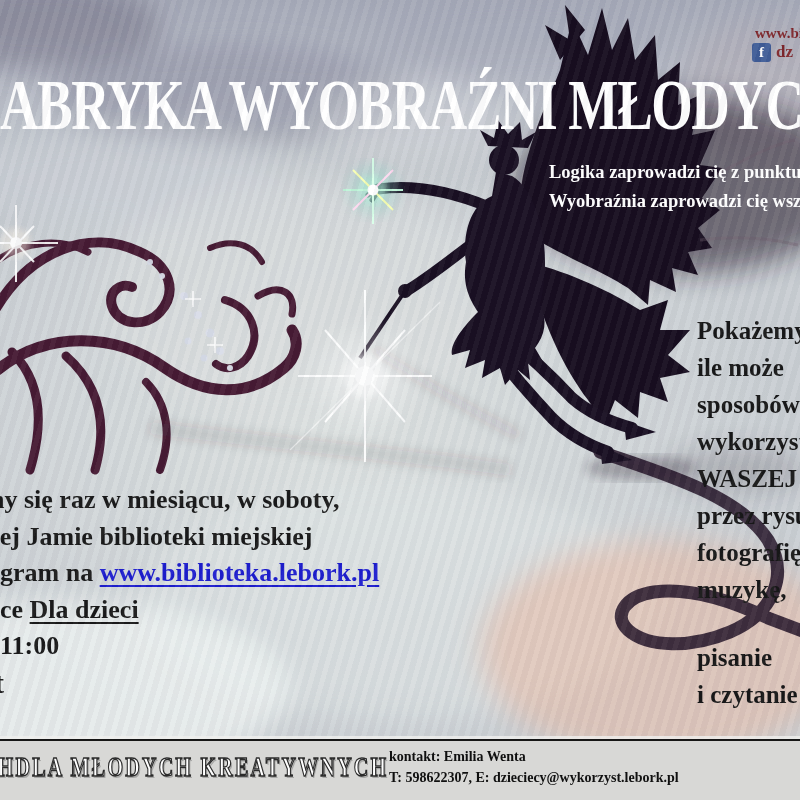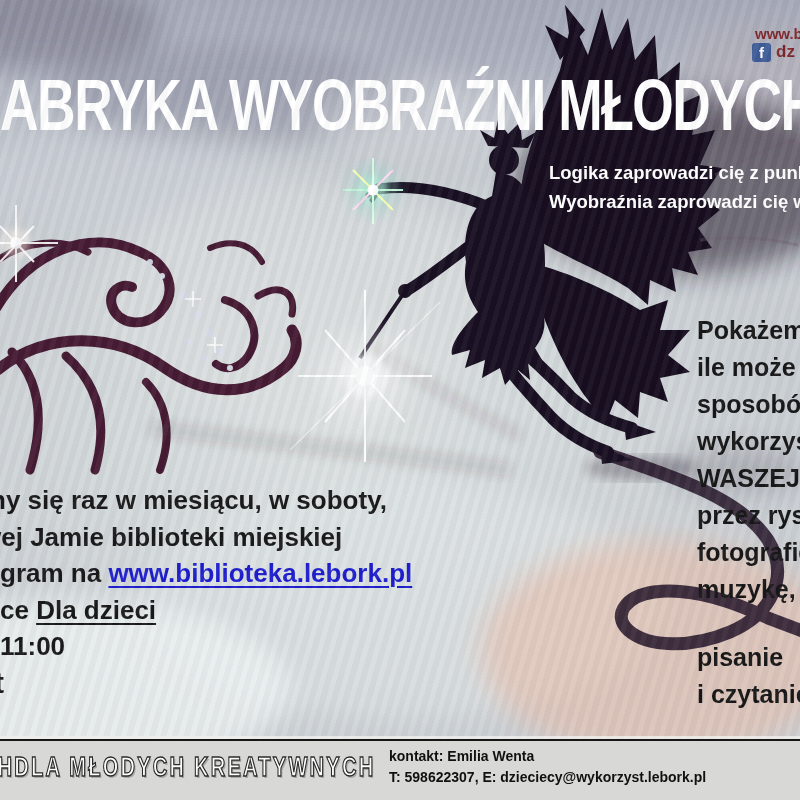--- a/index.html
+++ b/index.html
@@ -1,17 +1,17 @@
 <!DOCTYPE html>
 <html><head>
 <meta charset="utf-8">
 <style>
   html,body{margin:0;padding:0;width:800px;height:800px;overflow:hidden;
     font-family:"Liberation Sans", sans-serif;background:#c7ccd2;position:relative;}
-  #stage{position:absolute;inset:0;width:800px;height:800px;overflow:hidden;}
+  #stage{position:absolute;inset:0;width:800px;height:800px;overflow:hidden;font-family:Liberation Serif, serif;}
   
   .photo{position:absolute;left:0;top:0;width:800px;height:741px;overflow:hidden;
     background:
       radial-gradient(90% 70% at 42% 58%, #dde2e1 0%, rgba(221,226,225,0) 62%),
       linear-gradient(180deg,#a6aab8 0%,#b3b7c3 9%,#c2c7cd 20%,#c9ced3 34%,#cbd0d4 100%);}
   .photo::after{content:"";position:absolute;inset:0;
     background:repeating-linear-gradient(106deg, rgba(255,255,255,.055) 0 5px, rgba(90,95,115,.045) 5px 11px);
     pointer-events:none;}
   svg.scene{position:absolute;left:0;top:0;}
   

